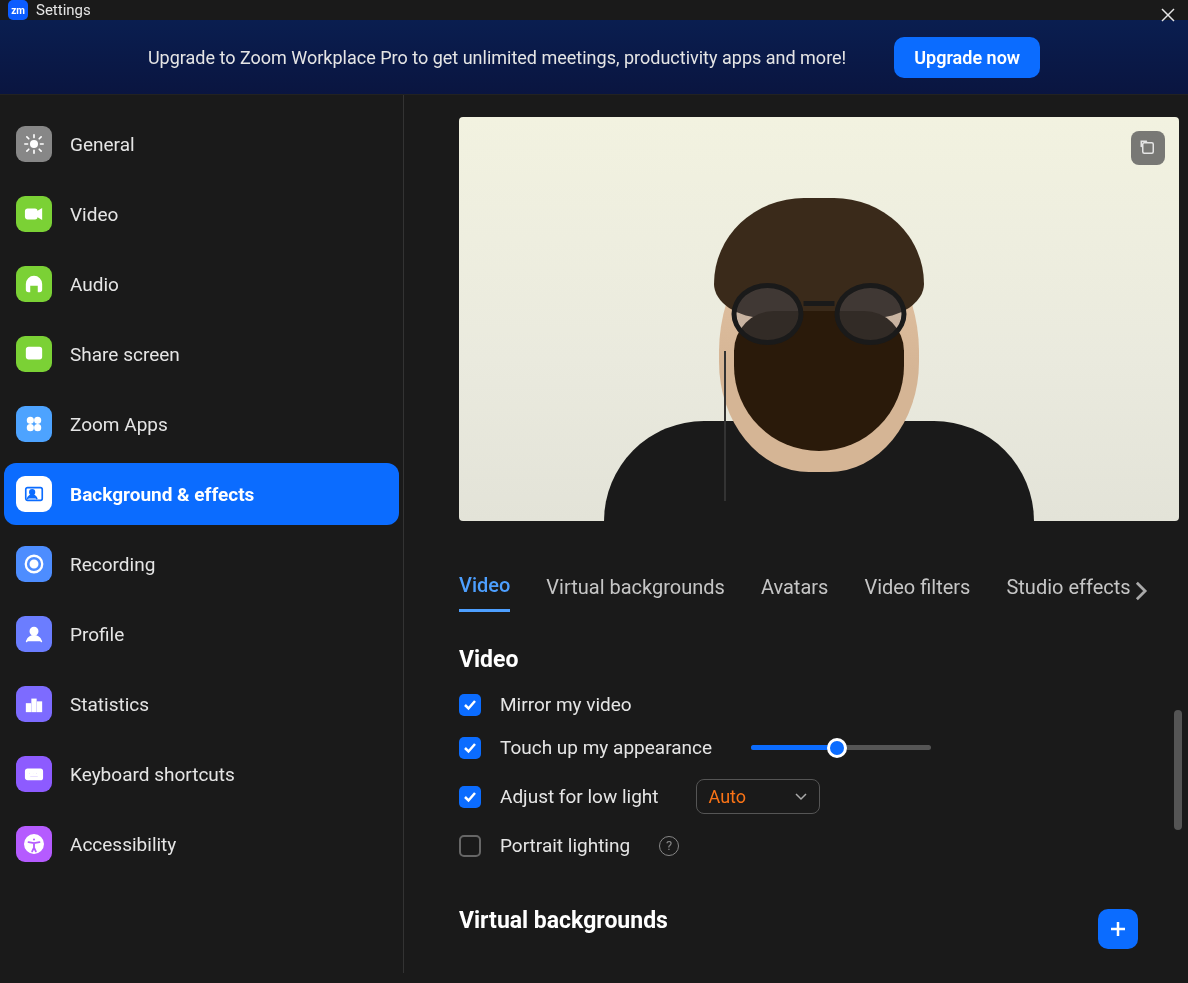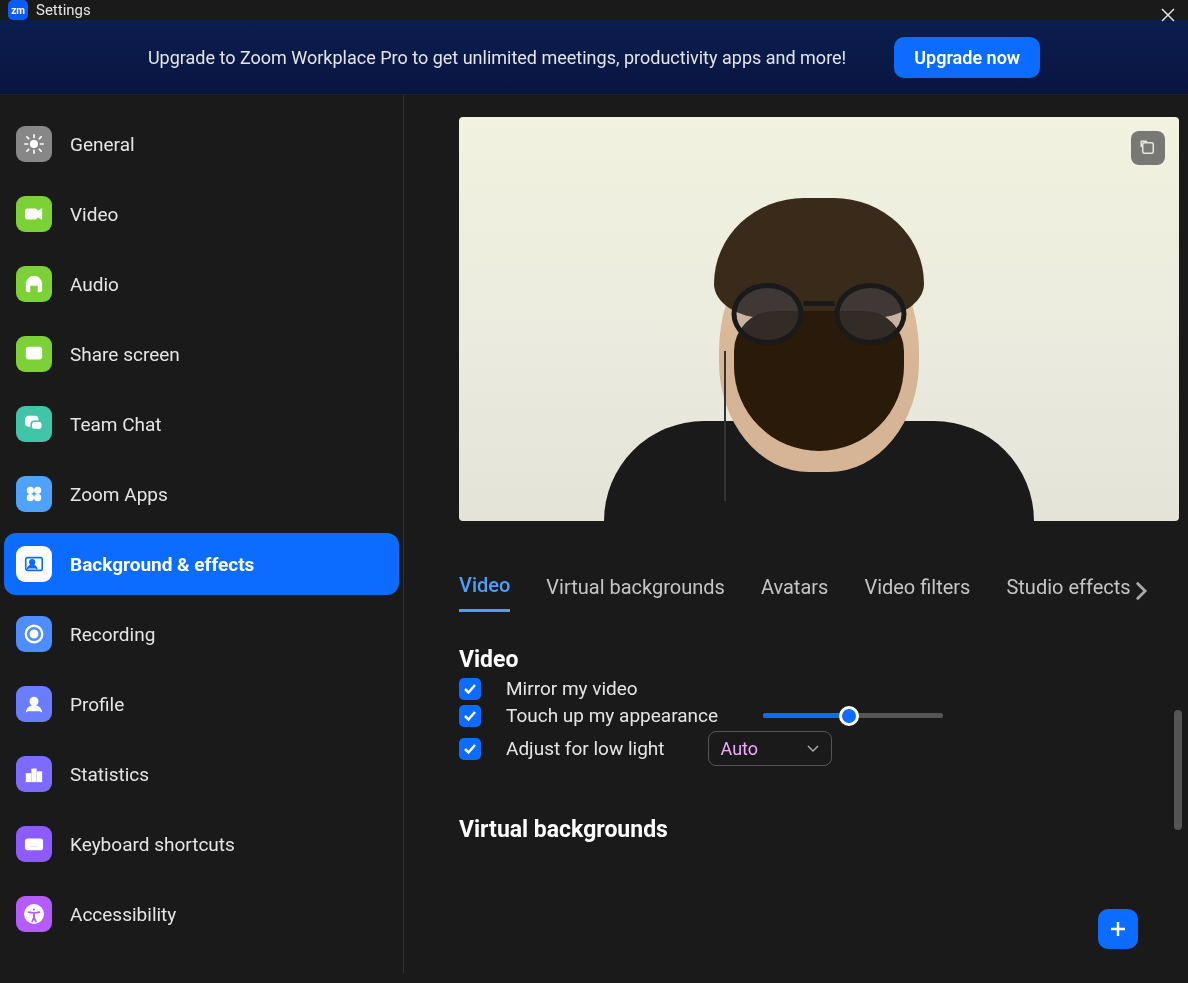--- a/index.html
+++ b/index.html
@@ -28,30 +28,30 @@
 .lens.l { left:0; } .lens.r { right:0; }
 .bridge{position:absolute;left:72px;top:18px;width:31px;height:5px;background:#1a1a1a;}
 .body { position:absolute; left:50%; bottom:0; transform:translateX(-50%); width:430px; height:100px; background:#1a1a1a; border-radius:140px 140px 0 0; }
 .earbud-wire{position:absolute;left:50%;top:58%;transform:translateX(-95px);width:2px;height:150px;background:#333;}
 .rotate-btn { position:absolute; top:14px; right:14px; width:34px; height:34px; background:rgba(90,90,90,0.8); border-radius:8px; display:flex; align-items:center; justify-content:center; cursor:pointer; }
 .tabs { display:flex; gap:36px; margin-top:52px; align-items:center; position:relative; }
 .tab { font-size:20px; color:#c5c5c5; padding-bottom:12px; cursor:pointer; white-space:nowrap; }
 .tab.active { color:#4d9fff; border-bottom:3px solid #4d9fff; font-weight:500; }
 .tab-chevron { position:absolute; right:0; color:#aaa; cursor:pointer; }
 .section-title { font-size:23px; font-weight:700; color:#fff; margin-top:34px; }
-.option { display:flex; align-items:center; gap:25px; margin-top:4px;text-align:center; }
+.option { display:flex; align-items:center; gap:19px; margin-top:20px;text-align:center; }
 .checkbox { width:22px; height:22px; border-radius:5px; display:flex; align-items:center; justify-content:center; cursor:pointer; flex-shrink:0; }
 .checkbox.checked { background:#0b6cff; }
 .checkbox.unchecked { border:2px solid #666; }
 .checkbox svg { width:14px; height:14px; }
 .opt-label { font-size:19px; color:#e5e5e5; }
 .slider { width:180px; height:5px; background:#555; border-radius:3px; position:relative; margin-left:20px; cursor:pointer; }
 .slider-fill { position:absolute; left:0; top:0; height:100%; width:48%; background:#0b6cff; border-radius:3px; }
 .slider-handle { position:absolute; left:48%; top:50%; transform:translate(-50%,-50%); width:20px; height:20px; background:#0b6cff; border:3px solid #fff; border-radius:50%; }
-.select { display:flex; align-items:center; justify-content:space-between; border:1px solid #555; border-radius:8px; padding:6px 12px; width:124px; margin-left:18px; cursor:pointer; font-size:18px; color:#f0abfc; }
+.select { display:flex; align-items:center; justify-content:space-between; border:1px solid #555; border-radius:8px; padding:6px 12px; width:124px; margin-left:18px; cursor:pointer; font-size:18px; color:#f97316; }
 .help-icon { width:20px; height:20px; border:1.5px solid #888; border-radius:50%; display:flex; align-items:center; justify-content:center; font-size:13px; color:#888; margin-left:10px; }
 .add-btn { position:absolute; right:50px; bottom:24px; width:40px; height:40px; background:#0b6cff; border-radius:10px; display:flex; align-items:center; justify-content:center; cursor:pointer; color:#fff; font-size:26px; }
 .scroll-indicator{position:absolute;right:6px;top:615px;width:8px;height:120px;background:#555;border-radius:4px;}
 </style>
 </head>
 <body>
 
 <div class="titlebar">
   <div class="logo">zm</div>
   <div class="title">Settings</div>
@@ -99,29 +99,20 @@
       <div class="sidebar-item">
         <div class="sb-icon" style="background:#7bd135">
           <svg width="22" height="22" viewBox="0 0 24 24" fill="#fff" stroke="#fff" stroke-width="1.8" stroke-linecap="round">
             <rect x="4" y="5" width="16" height="12" rx="2"></rect>
             <path d="M12 14V8M9 11l3-3 3 3"></path>
           </svg>
         </div>
         <span class="sb-label">Share screen</span>
       </div>
       <div class="sidebar-item">
-        <div class="sb-icon" style="background:#42c4a8">
-          <svg width="22" height="22" viewBox="0 0 24 24" fill="#fff" stroke="#fff" stroke-width="1.8" stroke-linecap="round">
-            <rect x="3" y="4" width="13" height="10" rx="3" fill="#fff"></rect>
-            <rect x="9" y="9" width="12" height="9" rx="3" fill="#fff" stroke="#42c4a8"></rect>
-          </svg>
-        </div>
-        <span class="sb-label">Team Chat</span>
-      </div>
-      <div class="sidebar-item">
         <div class="sb-icon" style="background:#4da3ff">
           <svg width="22" height="22" viewBox="0 0 24 24" fill="#fff" stroke="#fff" stroke-width="1.8" stroke-linecap="round">
             <circle cx="8" cy="8" r="3"></circle>
             <circle cx="16" cy="8" r="3"></circle>
             <circle cx="8" cy="16" r="3"></circle>
             <circle cx="16" cy="16" r="3"></circle>
           </svg>
         </div>
         <span class="sb-label">Zoom Apps</span>
       </div>
@@ -252,20 +243,25 @@
         </div>
       <span class="opt-label">Adjust for low light</span>
       <div class="select">
         <span>Auto</span>
         <svg width="12" height="8" viewBox="0 0 12 8" fill="none" stroke="#aaa" stroke-width="1.5">
             <path d="M1 1 L6 6 L11 1"></path>
           </svg>
       </div>
     </div>
 
+    <div class="option">
+      <div class="checkbox unchecked"></div>
+      <span class="opt-label">Portrait lighting</span>
+      <div class="help-icon">?</div>
+    </div>
 
     <div class="section-title" style="margin-top:50px;">Virtual backgrounds</div>
 
     <div class="add-btn">
       <svg width="20" height="20" viewBox="0 0 20 20" stroke="#fff" stroke-width="2.5">
           <line x1="10" y1="3" x2="10" y2="17"></line>
           <line x1="3" y1="10" x2="17" y2="10"></line>
         </svg>
     </div>
     <div class="scroll-indicator"></div>

